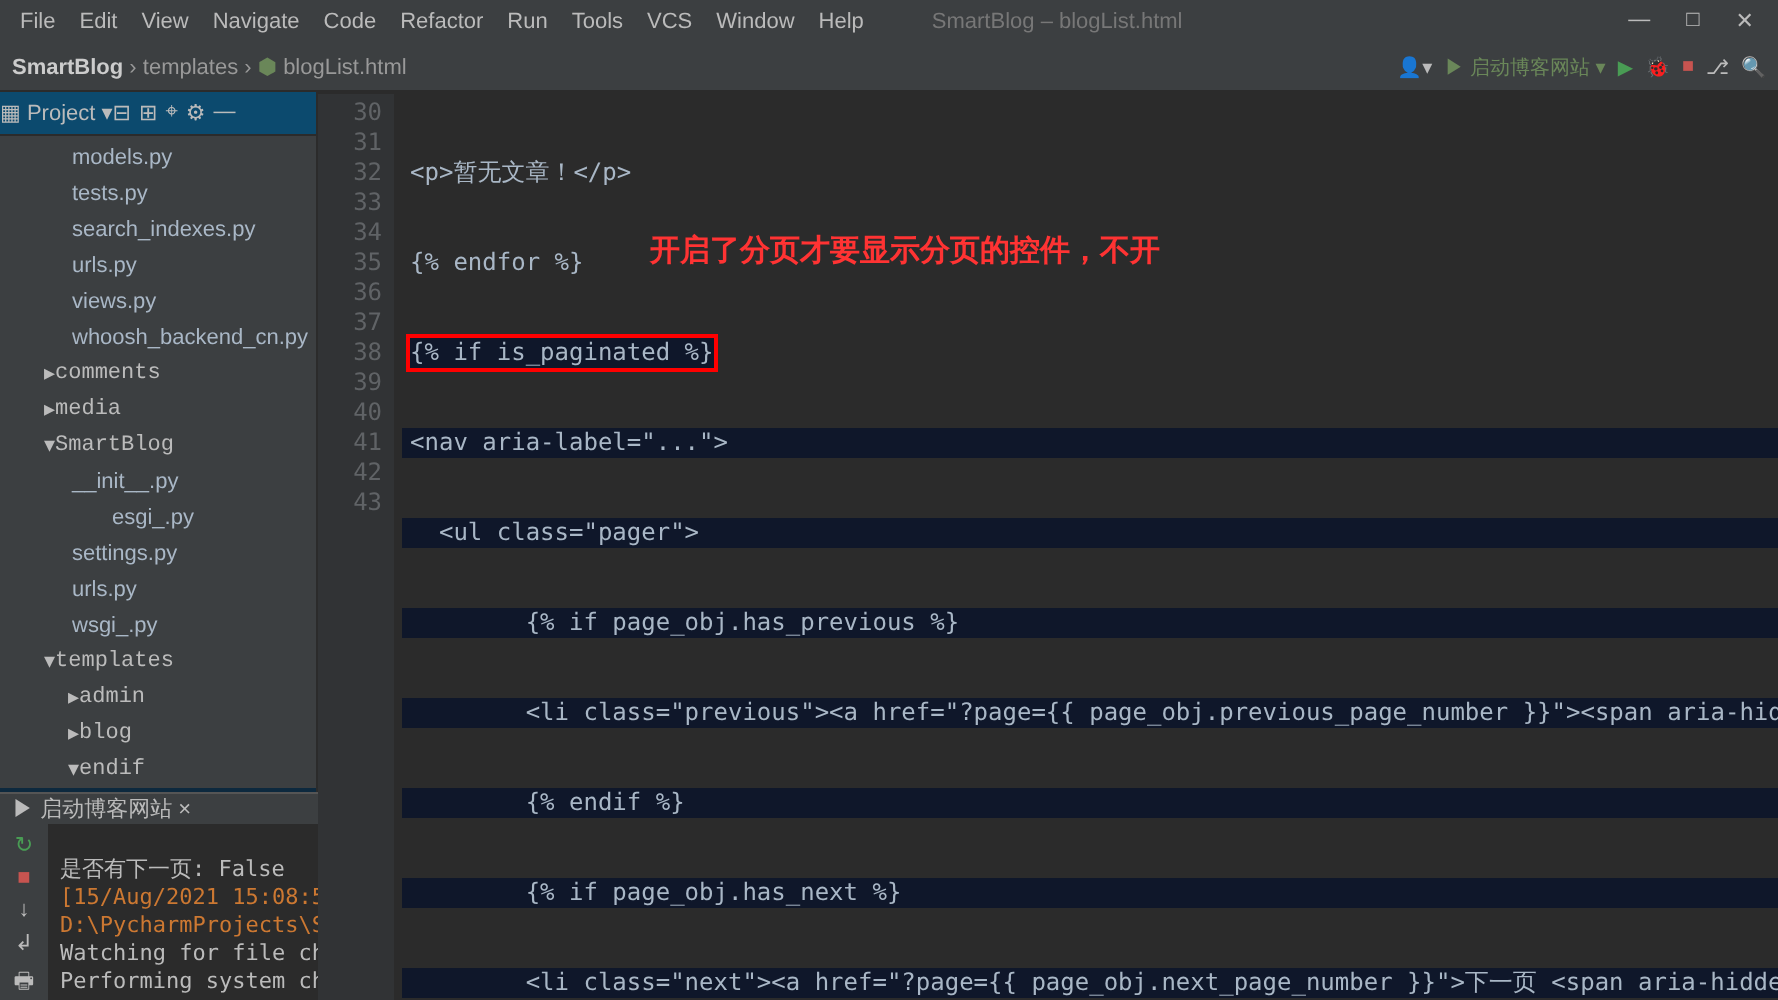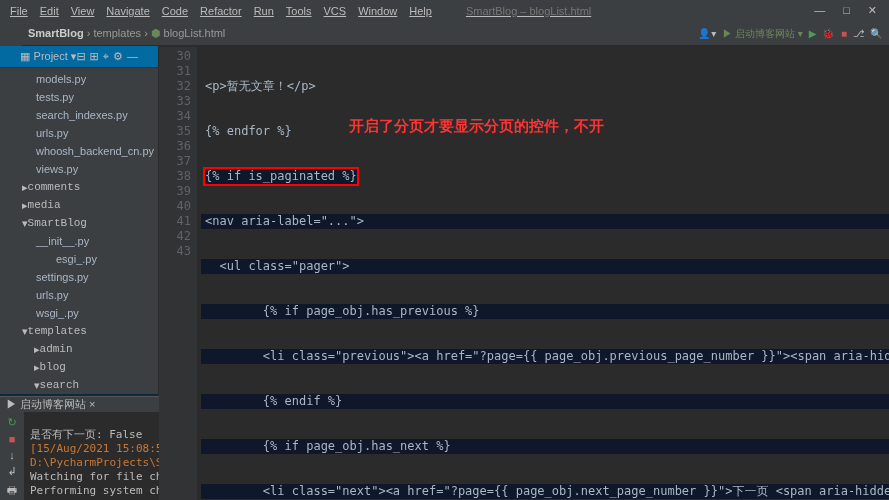--- a/index.html
+++ b/index.html
@@ -1,26 +1,26 @@
 <!DOCTYPE html>
 <html><head>
 <meta charset="utf-8">
 <style>
 * { margin: 0; padding: 0; box-sizing: border-box; }
 body { font-family: "Segoe UI", Arial, sans-serif; font-size: 11px; background: #3c3f41; color: #bbb; width: 889px; height: 500px; overflow: hidden; position: relative; }
-.menubar { height: 22px; background: #3c3f41; display: flex; align-items: center; padding: 0 4px; font-size: 11px; color: #bbb; text-decoration: underline; }
+.menubar { height: 22px; background: #3c3f41; display: flex; align-items: center; padding: 0 4px; font-size: 11px; color: #bbb; }
 .menubar span { padding: 2px 6px; cursor: pointer; }
-.toolbar { height: 24px; background: #3c3f41; display: flex; align-items: center; justify-content: space-between; padding: 0 6px; border-bottom: 1px solid #2b2b2b; margin-left: 22px; }
+.toolbar { height: 24px; background: #3c3f41; display: flex; align-items: center; justify-content: space-between; padding: 0 6px; border-bottom: 1px solid #2b2b2b; }
 .toolbar-left { display: flex; align-items: center; gap: 2px; }
 .toolbar-right { display: flex; align-items: center; gap: 6px; font-size: 10px; }
 .breadcrumb { font-size: 11px; color: #999; }
 .breadcrumb strong { color: #ccc; }
 .main { display: flex; height: 350px; }
 .project-panel { width: 238px; background: #3c3f41; border-right: 1px solid #2b2b2b; display: flex; flex-direction: column; }
-.project-header { height: 22px; display: flex; align-items: center; justify-content: center; padding: 0 0; background: #0369a1; border-bottom: 1px solid #2b2b2b; }
+.project-header { height: 22px; display: flex; align-items: center; justify-content: flex-start; padding: 0 0; background: #0c4a6e; border-bottom: 1px solid #2b2b2b; }
 .project-header-icons { display: flex; gap: 4px; }
 .tree { flex: 1; overflow: auto; font-size: 11px; padding: 2px 0; }
 .tree-node { display: flex; align-items: center; padding: 1px 4px; white-space: nowrap; line-height: 16px; }
 .tree-node.selected { background: #0d293e; }
 .pyfile { color: #a9b7c6; }
 .folder { color: #bbb; font-family: Liberation Mono, monospace; }
 .editor-area { flex: 1; display: flex; flex-direction: column; background: #2b2b2b; }
 .tabs { height: 22px; display: flex; overflow: hidden; background: #3c3f41; border-bottom: 1px solid #2b2b2b; }
 .tab { padding: 2px 8px; display: flex; align-items: center; gap: 3px; font-size: 10px; color: #999; border-right: 1px solid #2b2b2b; white-space: nowrap; }
 .tab.active { background: #4e5254; color: #ddd; }
@@ -99,24 +99,24 @@
       <div class="tree-node" style="padding-left:36px">
           <span class="pyfile">tests.py</span>
         </div>
       <div class="tree-node" style="padding-left:36px">
           <span class="pyfile">search_indexes.py</span>
         </div>
       <div class="tree-node" style="padding-left:36px">
           <span class="pyfile">urls.py</span>
         </div>
       <div class="tree-node" style="padding-left:36px">
+          <span class="pyfile">views.py</span>
+        </div>
+      <div class="tree-node" style="padding-left:36px">
           <span class="pyfile">whoosh_backend_cn.py</span>
-        </div>
-      <div class="tree-node" style="padding-left:36px">
-          <span class="pyfile">views.py</span>
         </div>
       <div class="tree-node" style="padding-left:22px">▸ <span class="folder">comments</span></div>
       <div class="tree-node" style="padding-left:22px">▸ <span class="folder">media</span></div>
       <div class="tree-node" style="padding-left:22px">▾ <span class="folder">SmartBlog</span></div>
       <div class="tree-node" style="padding-left:36px">
           <span class="pyfile">__init__.py</span>
         </div>
       <div class="tree-node" style="padding-left:56px">
           <span class="pyfile">esgi_.py</span>
         </div>
@@ -125,21 +125,21 @@
         </div>
       <div class="tree-node" style="padding-left:36px">
           <span class="pyfile">urls.py</span>
         </div>
       <div class="tree-node" style="padding-left:36px">
           <span class="pyfile">wsgi_.py</span>
         </div>
       <div class="tree-node" style="padding-left:22px">▾ <span class="folder">templates</span></div>
       <div class="tree-node" style="padding-left:34px">▸ <span class="folder">admin</span></div>
       <div class="tree-node" style="padding-left:34px">▸ <span class="folder">blog</span></div>
-      <div class="tree-node" style="padding-left:34px">▾ <span class="folder">search</span></div>
+      <div class="tree-node" style="padding-left:34px">▾ <span class="folder">endif</span></div>
       <div class="tree-node selected" style="padding-left:46px">▸ <span class="folder">indexes</span></div>
 
     </div>
   </div>
 
   <div class="editor-area">
     <div class="tabs" id="tabs-container">
         <div class="tab"><span style="color:#3e86a0">◆</span> settings.py</div>
         <div class="tab"><span style="color:#3e86a0">◆</span> models.py</div>
         <div class="tab"><span style="color:#3e86a0">◆</span> forms.py</div>
@@ -175,21 +175,21 @@
         <div class="code-line hl-block"><span>  &lt;ul class="pager"&gt;</span></div>
         <div class="code-line hl-block"><span>        {% if page_obj.has_previous %}</span></div>
         <div class="code-line hl-block"><span>        &lt;li class="previous"&gt;&lt;a href="?page={{ page_obj.previous_page_number }}"&gt;&lt;span aria-hidden="true"&gt;&amp;larr;&lt;/span&gt; 上</span></div>
         <div class="code-line hl-block"><span>        {% endif %}</span></div>
         <div class="code-line hl-block"><span>        {% if page_obj.has_next %}</span></div>
         <div class="code-line hl-block"><span>        &lt;li class="next"&gt;&lt;a href="?page={{ page_obj.next_page_number }}"&gt;下一页 &lt;span aria-hidden="true"&gt;&amp;rarr;&lt;/span&gt;&lt;/a&gt;&lt;</span></div>
         
         
         
         
-        <div class="redtext" style="top:24px;left:152px">
+        <div class="redtext" style="top:24px;left:128px">
           <div>开启了分页才要显示分页的控件，不开</div>
         </div>
         
       </div>
     </div>
   </div>
 </div>
 
 <div class="run-panel">
   <div class="run-header">

